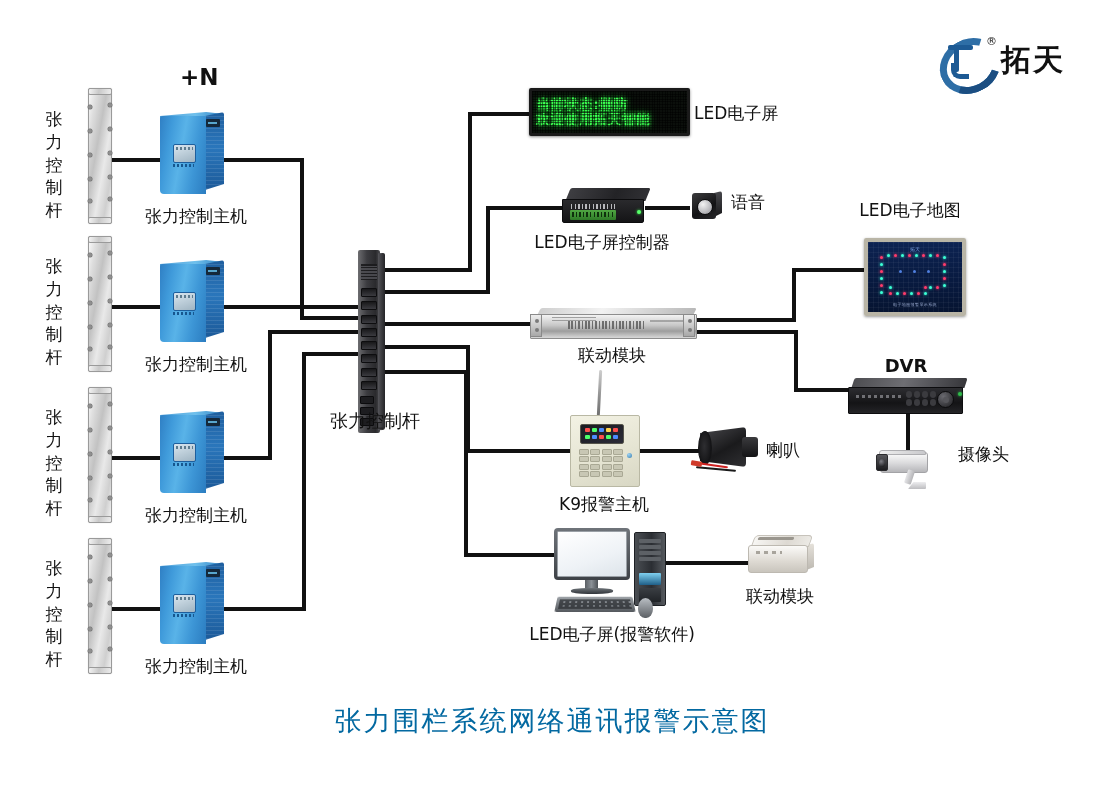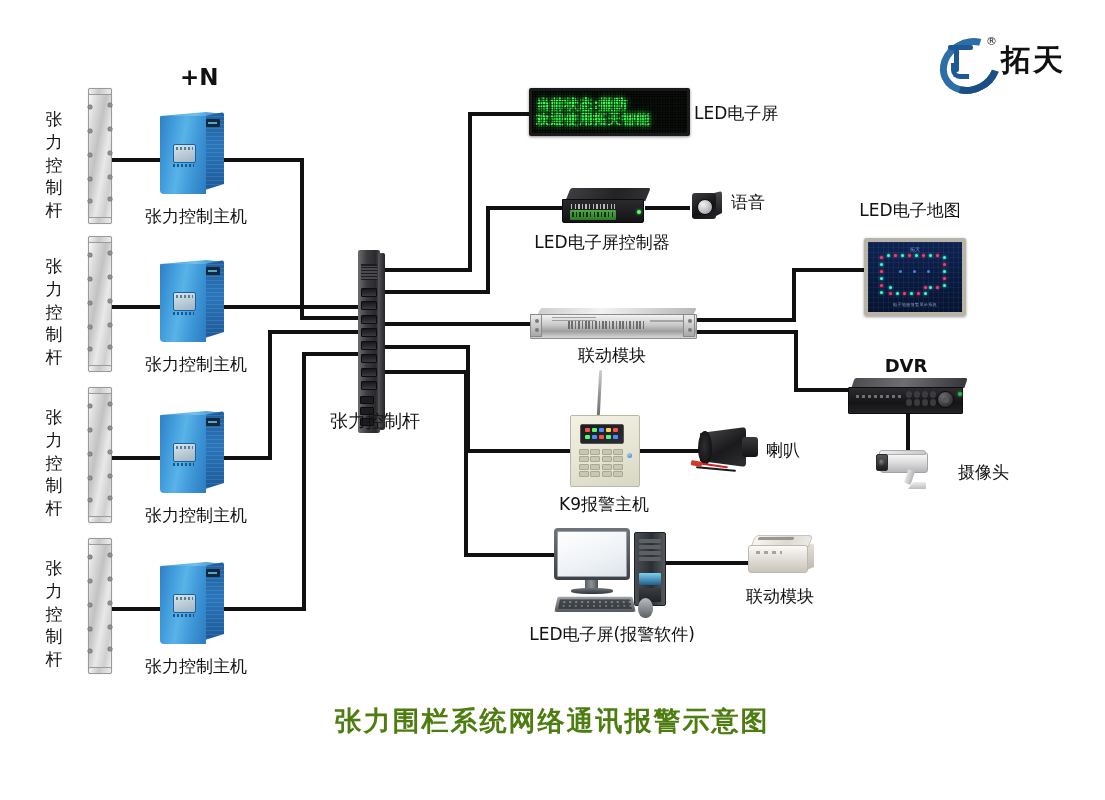--- a/index.html
+++ b/index.html
@@ -524,21 +524,21 @@
 
   
   .plusn{
     position:absolute;font-size:23px;font-weight:800;color:#111;
     font-family:"DejaVu Sans","Liberation Sans",sans-serif;
   }
 
   
   .title{
     position:absolute;left:50%;transform:translateX(-50%);
-    color:#4d7c0f;font-size:27px;font-weight:700;letter-spacing:2px;
+    color:#0369a1;font-size:27px;font-weight:400;letter-spacing:2px;
     white-space:nowrap;
   }
 </style>
 </head>
 <body>
 
 <div id="stage">
 
   <div class="brand" style="left:938px;top:36px;">
     <div class="mark">
@@ -827,21 +827,21 @@
     <div class="pw"></div>
   </div>
 
   <div class="cam" style="left:876px;top:450px;">
     <div class="body"></div>
     <div class="sun"></div>
     <div class="lens"></div>
     <div class="brk"></div>
     <div class="base"></div>
   </div>
-  <div class="lbl" style="left:958px;top:462px;text-align:center;">摄像头</div>
+  <div class="lbl" style="left:958px;top:444px;text-align:center;">摄像头</div>
 
   <div class="k9" style="left:570px;top:415px;">
     <div class="ant"></div>
     <div class="case"></div>
     <div class="disp">
       <span style="left:4px;top:3px;background:#ff4d4d;"></span>
       <span style="left:11px;top:3px;background:#4dff6a;"></span>
       <span style="left:18px;top:3px;background:#4d8cff;"></span>
       <span style="left:25px;top:3px;background:#ffd24d;"></span>
       <span style="left:32px;top:3px;background:#ff4d4d;"></span>

